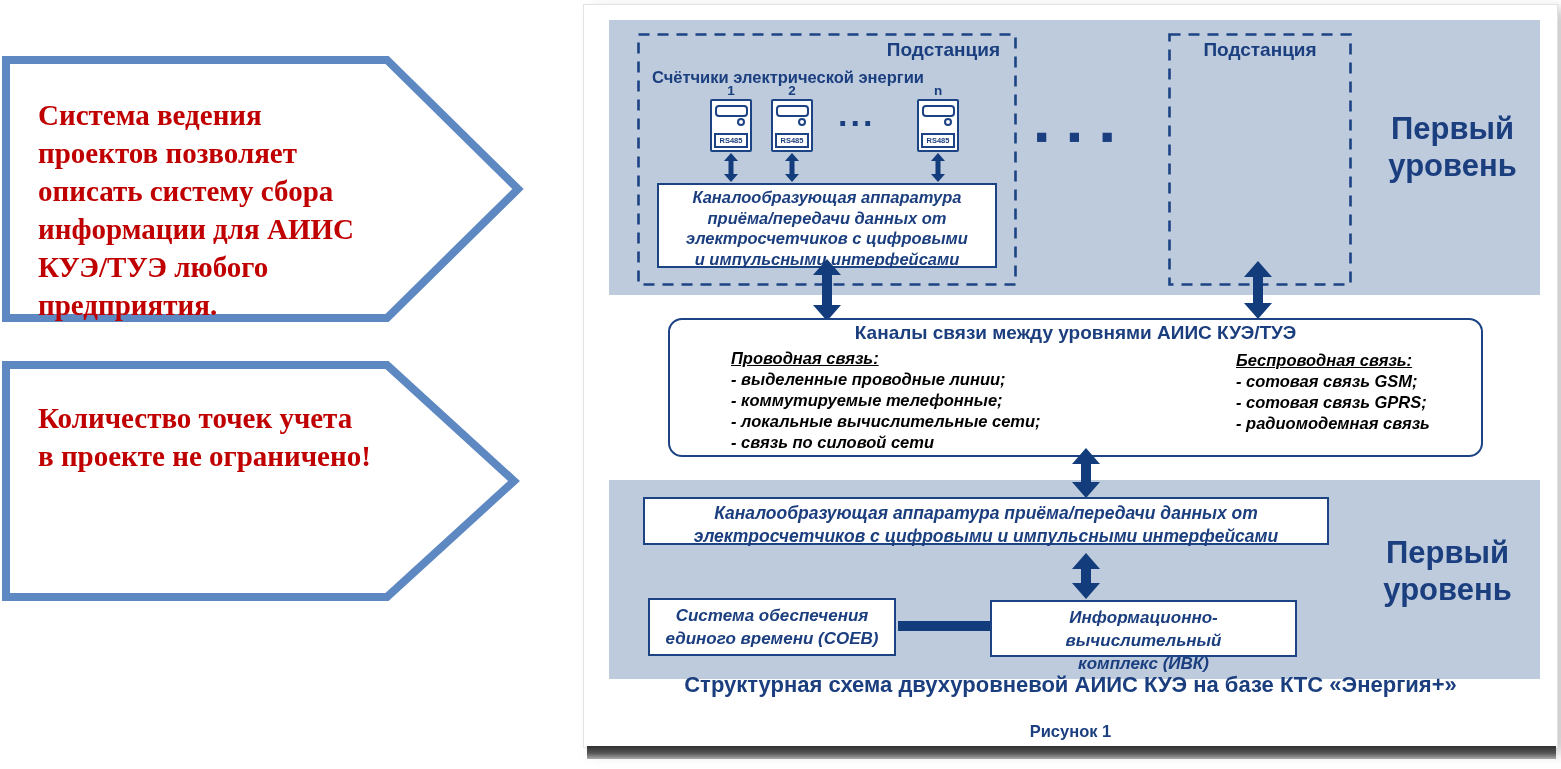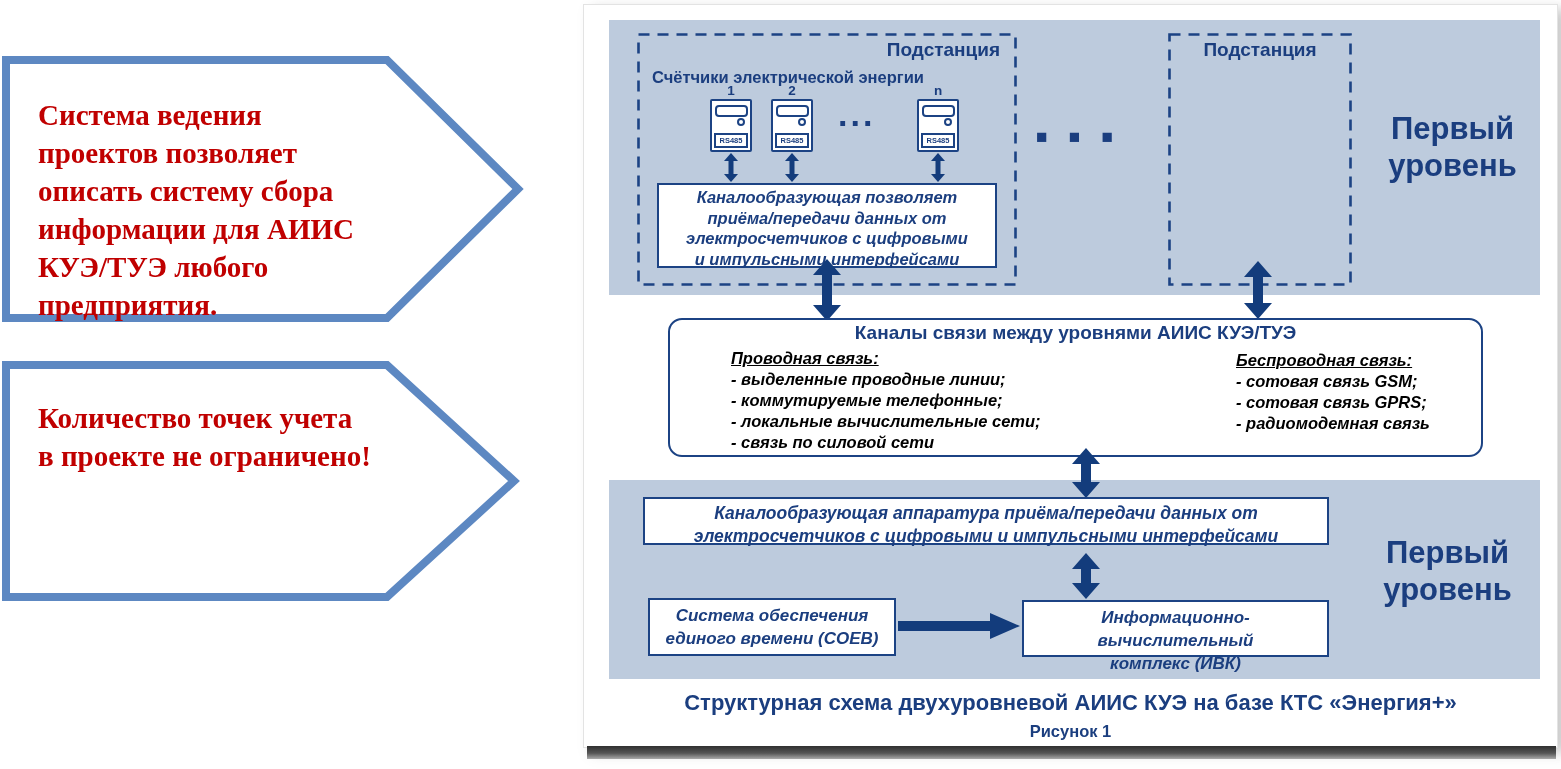--- a/index.html
+++ b/index.html
@@ -30,21 +30,21 @@
   .b{font-weight:bold;}
   .level-label{position:absolute;text-align:center;font-size:31px;line-height:37px;
                font-weight:bold;color:#1b3e7f;white-space:pre-line;}
 
   
   .wbox{position:absolute;background:#fff;border:2.5px solid #1c4384;color:#1b3e7f;
         font-weight:bold;font-style:italic;text-align:center;white-space:pre-line;box-sizing:border-box;}
   #l1-channel-box{left:657px;top:183px;width:340px;height:85px;font-size:16.5px;line-height:20.5px;padding-top:2px;}
   #l2-channel-box{left:643px;top:497px;width:686px;height:48px;font-size:17.5px;line-height:23px;padding-top:3px;}
   #soev-box{left:648px;top:598px;width:248px;height:58px;font-size:17px;line-height:23px;padding-top:4px;}
-  #ivk-box{left:1022px;top:600px;width:307px;height:57px;font-size:17px;line-height:23px;padding-top:4px;}
+  #ivk-box{left:990px;top:600px;width:307px;height:57px;font-size:17px;line-height:23px;padding-top:4px;}
 
   
   #sub1-title{left:790px;top:39px;width:210px;text-align:right;font-size:19px;}
   #sub2-title{left:1168px;top:39px;width:184px;text-align:center;font-size:19px;}
   #meters-title{left:652px;top:68px;width:272px;text-align:center;font-size:16.5px;}
 
   
   .meter{position:absolute;width:42px;height:53px;background:#fff;border:2px solid #1c4384;
          border-radius:2px;box-sizing:border-box;}
   .meter-num{position:absolute;top:-18px;left:0;width:100%;text-align:center;
@@ -64,21 +64,21 @@
   .chan-col{position:absolute;color:#000000;font-weight:bold;font-style:italic;font-size:16.5px;line-height:21px;}
   .chan-col .heading{text-decoration:underline;}
   #wired{left:731px;top:348px;}
   #wireless{left:1208px;top:350px;margin-left:28px;}
 
   
   .arr{position:absolute;}
   .arr polygon{fill:#133c7c;}
 
   
-  #caption{left:598px;top:690px;width:945px;text-align:center;font-size:22px;}
+  #caption{left:598px;top:672px;width:945px;text-align:center;font-size:22px;}
   #figure-label{left:598px;top:722px;width:945px;text-align:center;font-size:16.5px;}
   .cap{position:absolute;font-weight:bold;color:#1b3e7f;}
 </style>
 </head>
 <body>
 
 <div class="page">
 
   <div id="callout1" class="callout">
     <svg width="522" height="266" viewBox="0 0 522 266">
@@ -134,21 +134,21 @@
   <svg class="arr" style="left:724px;top:153px;" width="14" height="29">
     <polygon points="7,0 14,8 9.5,8 9.5,21 14,21 7,29 0,21 4.5,21 4.5,8 0,8"></polygon>
     </svg>
   <svg class="arr" style="left:785px;top:153px;" width="14" height="29">
     <polygon points="7,0 14,8 9.5,8 9.5,21 14,21 7,29 0,21 4.5,21 4.5,8 0,8"></polygon>
     </svg>
   <svg class="arr" style="left:931px;top:153px;" width="14" height="29">
     <polygon points="7,0 14,8 9.5,8 9.5,21 14,21 7,29 0,21 4.5,21 4.5,8 0,8"></polygon>
     </svg>
 
-  <div id="l1-channel-box" class="wbox">Каналообразующая позволяет
+  <div id="l1-channel-box" class="wbox">Каналообразующая аппаратура
 приёма/передачи данных от
 электросчетчиков с цифровыми
 и импульсными интерфейсами</div>
 
   <svg class="abs" style="left:1168px;top:33px;" width="184" height="253">
     <rect x="1.5" y="1.5" width="181" height="250" fill="none" stroke="#1c4384" stroke-width="2.6" stroke-dasharray="11 8"></rect>
   </svg>
   <div id="sub2-title" class="abs navy b">Подстанция</div>
   <div id="band-dots" class="abs">■ ■ ■</div>
 

